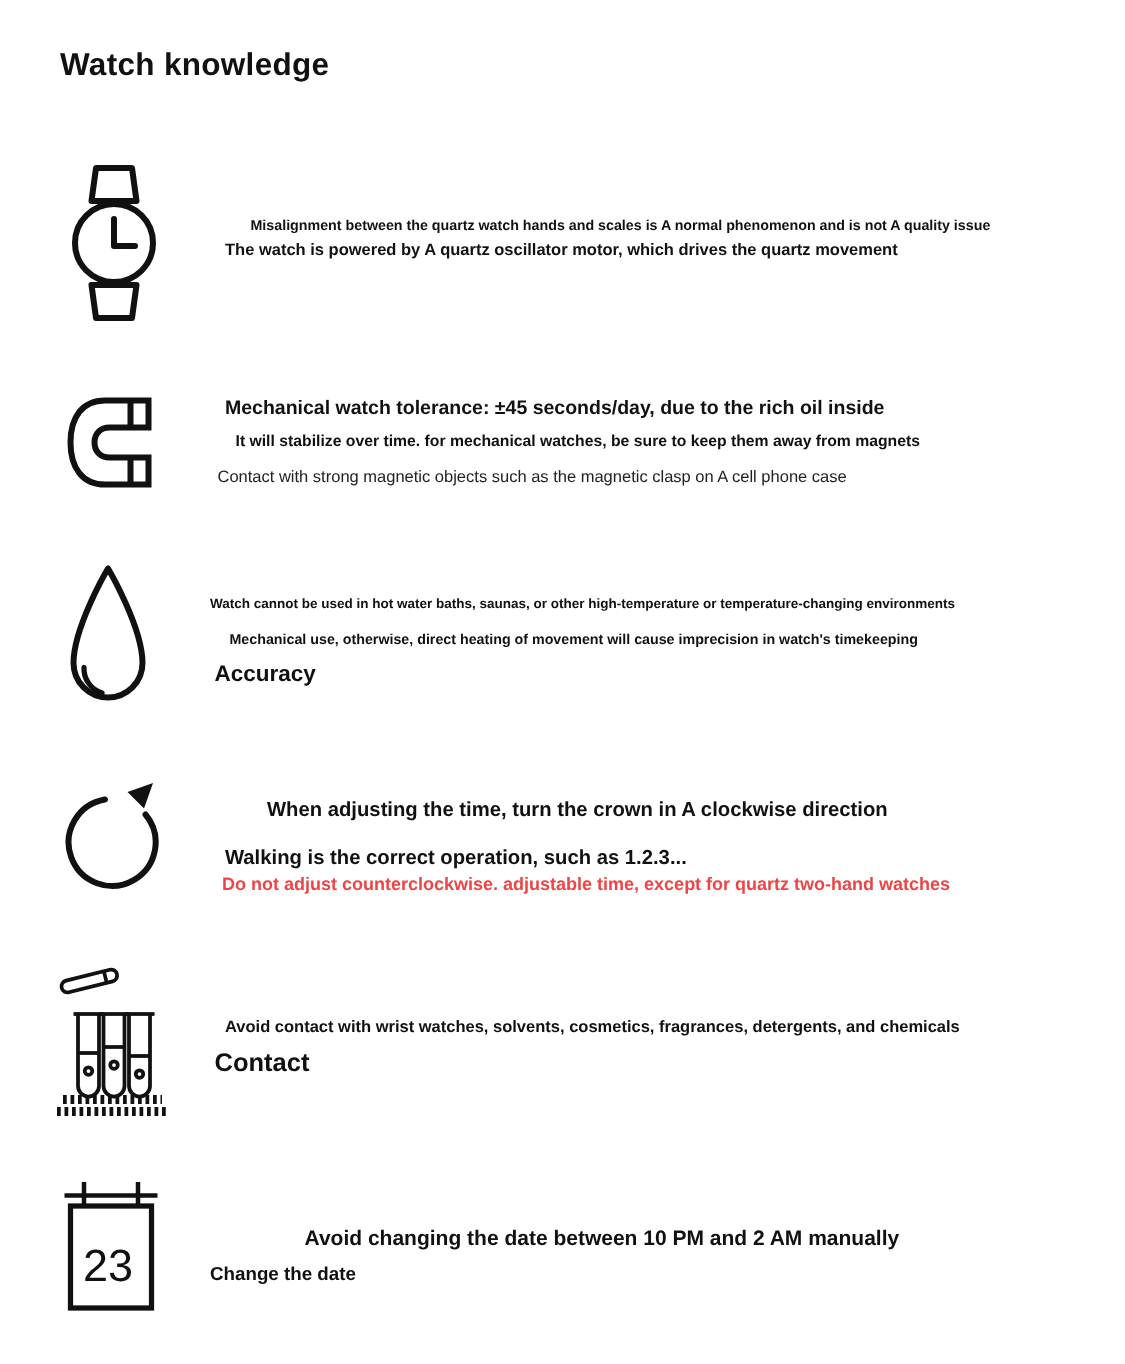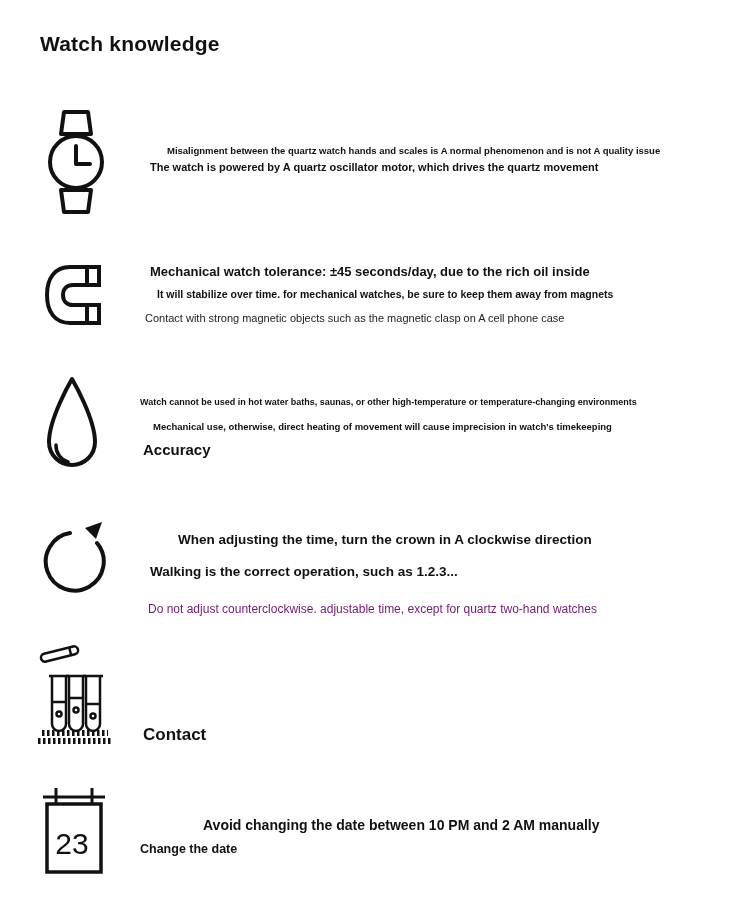--- a/index.html
+++ b/index.html
@@ -38,26 +38,26 @@
   
   .ic-drop    { left: 42px;  top: 375px; }
   .s3l1 { left: 140px; top: 397px; font-size: 9px;    font-weight: bold; }
   .s3l2 { left: 153px; top: 421px; font-size: 9.5px;  font-weight: bold; }
   .s3l3 { left: 143px; top: 441px; font-size: 15px;   font-weight: bold; }
 
   
   .ic-rotate  { left: 42px;  top: 516px; }
   .s4l1 { left: 178px; top: 532px; font-size: 13.5px; font-weight: bold; }
   .s4l2 { left: 150px; top: 564px; font-size: 13.5px; font-weight: bold; }
-  .s4l3 { left: 148px; top: 582px; font-size: 12px;   font-weight: normal; color:#701a75;margin-top:20px; }
+  .s4l3 { left: 148px; top: 582px; font-size: 12px;   font-weight: bold; color:#ef4444; }
 
   
   .ic-chem    { left: 36px;  top: 640px; }
   .s5l1 { left: 150px; top: 679px; font-size: 11px;   font-weight: bold; }
-  .s5l2 { left: 143px; top: 699px; font-size: 17px;   font-weight: bold; margin-top: 26px; }
+  .s5l2 { left: 143px; top: 699px; font-size: 17px;   font-weight: bold; }
 
   
   .ic-cal     { left: 42px;  top: 786px; }
   .s6l1 { left: 203px; top: 817px; font-size: 14px;   font-weight: bold; }
   .s6l2 { left: 140px; top: 842px; font-size: 12.5px; font-weight: bold; }
 
   .cal-num { font-family: "Liberation Sans", sans-serif; }
 </style>
 </head>
 <body>
@@ -129,20 +129,21 @@
         <line x1="33" y1="58" x2="47" y2="58"></line>
         <line x1="50" y1="64" x2="64" y2="64"></line>
         <circle cx="23" cy="74" r="2.5"></circle>
         <circle cx="40" cy="70" r="2.5"></circle>
         <circle cx="57" cy="76" r="2.5"></circle>
       </g>
       <line x1="6" y1="93" x2="72" y2="93" stroke="#111" stroke-width="6" stroke-dasharray="2.5 2.5"></line>
       <line x1="2" y1="101" x2="76" y2="101" stroke="#111" stroke-width="6" stroke-dasharray="2.5 2.5"></line>
     </svg>
   </div>
+  <div class="line s5l1">Avoid contact with wrist watches, solvents, cosmetics, fragrances, detergents, and chemicals</div>
   <div class="line s5l2">Contact</div>
 
   <div class="icon ic-cal">
     <svg width="64" height="90" viewBox="0 0 64 90">
       <g fill="none" stroke="#111">
         <line x1="1" y1="11" x2="63" y2="11" stroke-width="3"></line>
         <line x1="14" y1="2" x2="14" y2="18" stroke-width="3"></line>
         <line x1="50" y1="2" x2="50" y2="18" stroke-width="3"></line>
         <rect x="5" y="18" width="54" height="68" stroke-width="3.5"></rect>
       </g>

